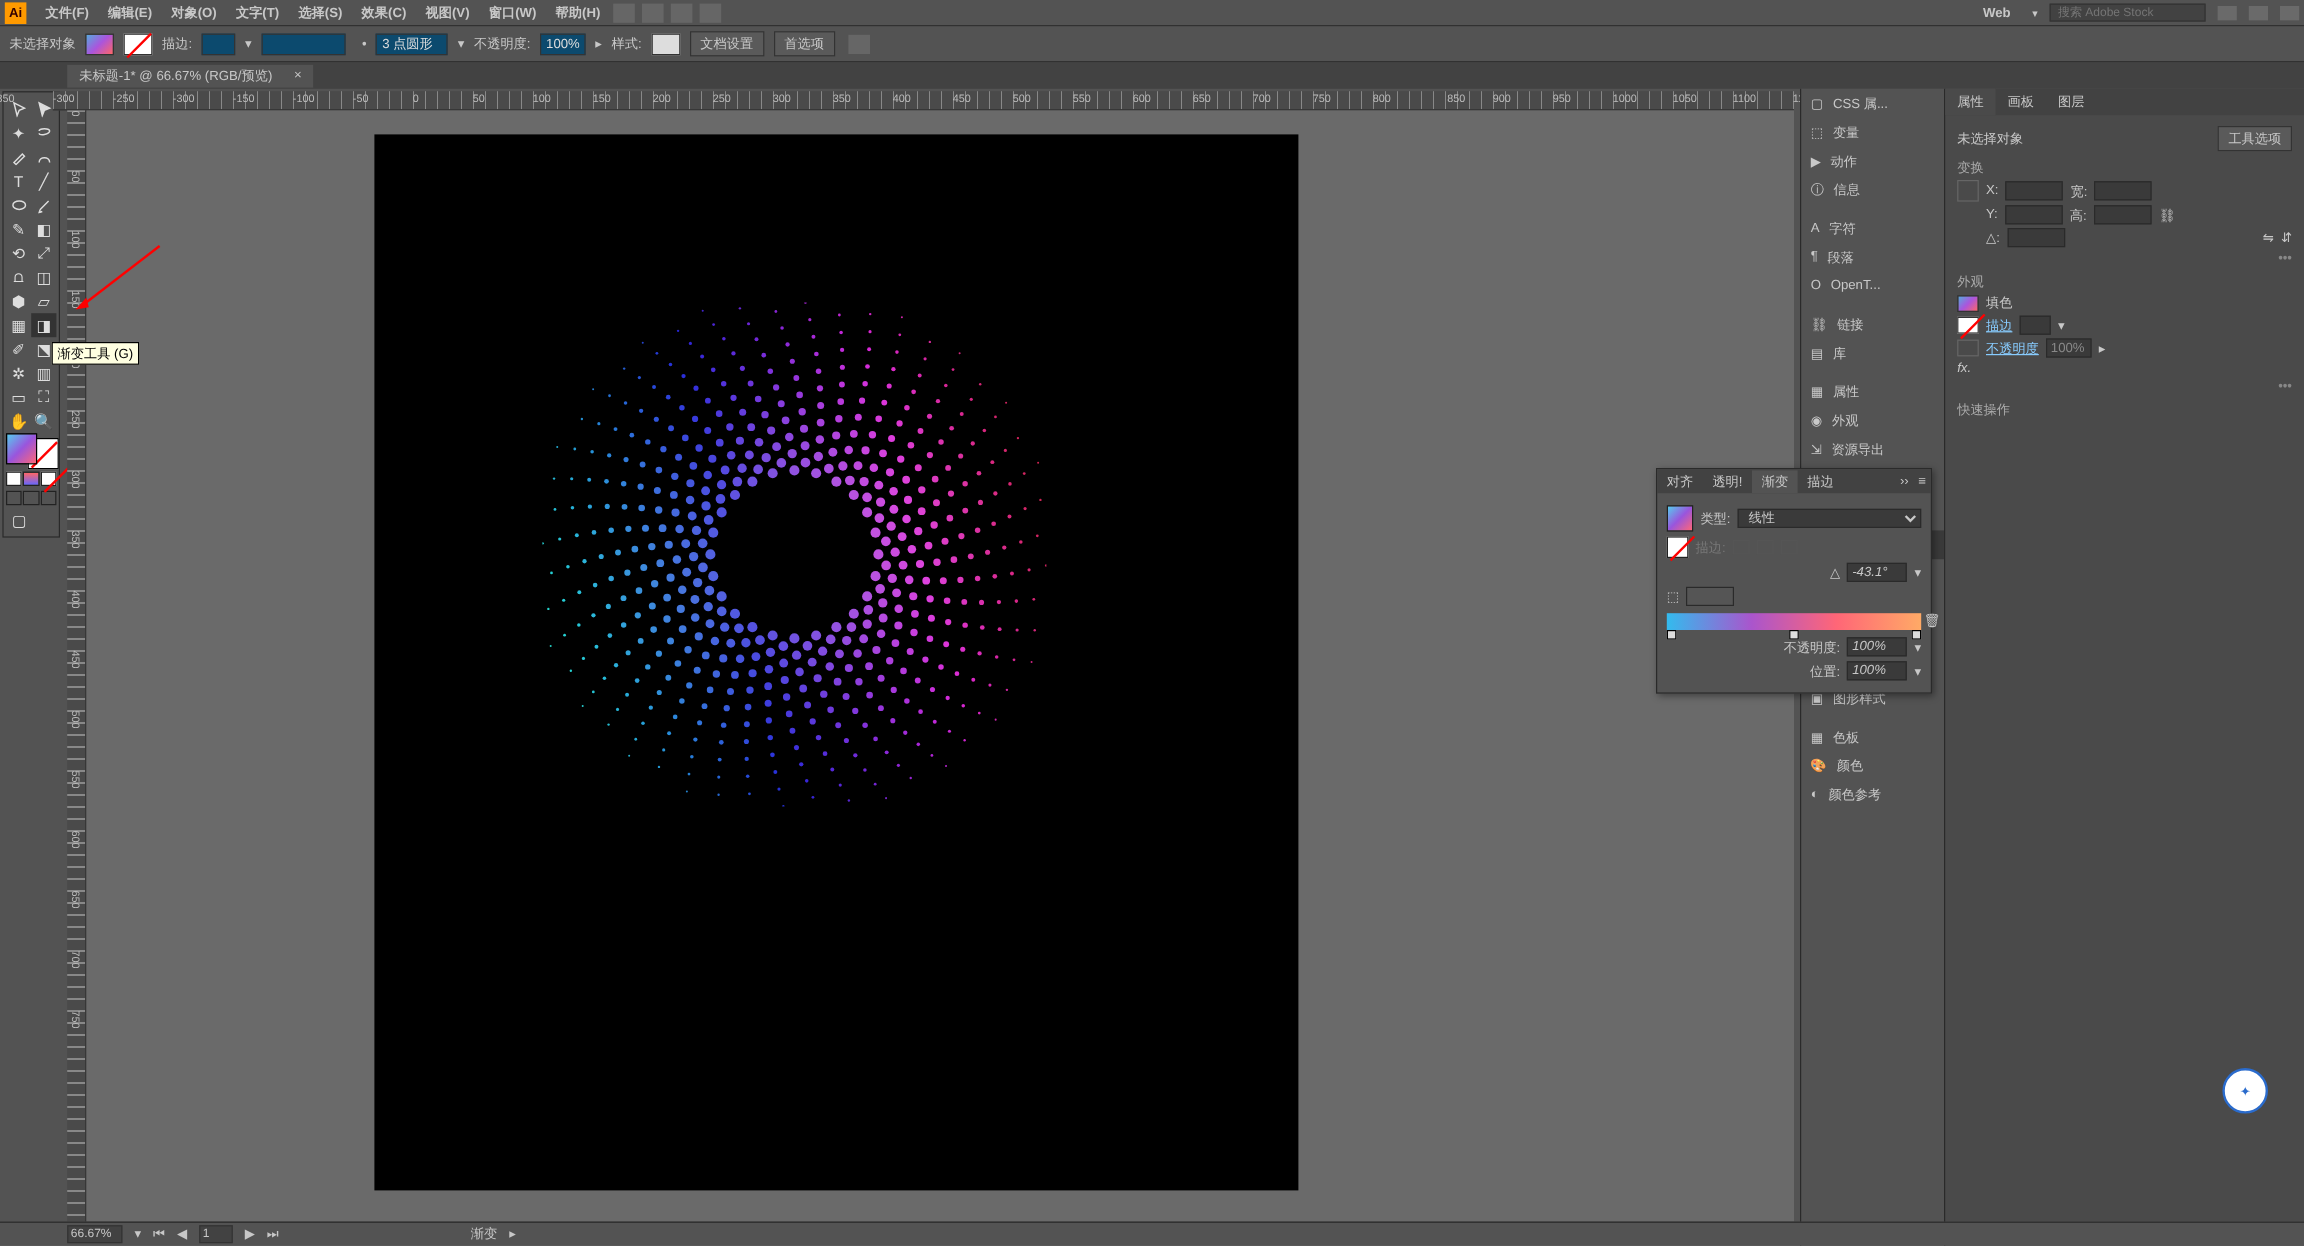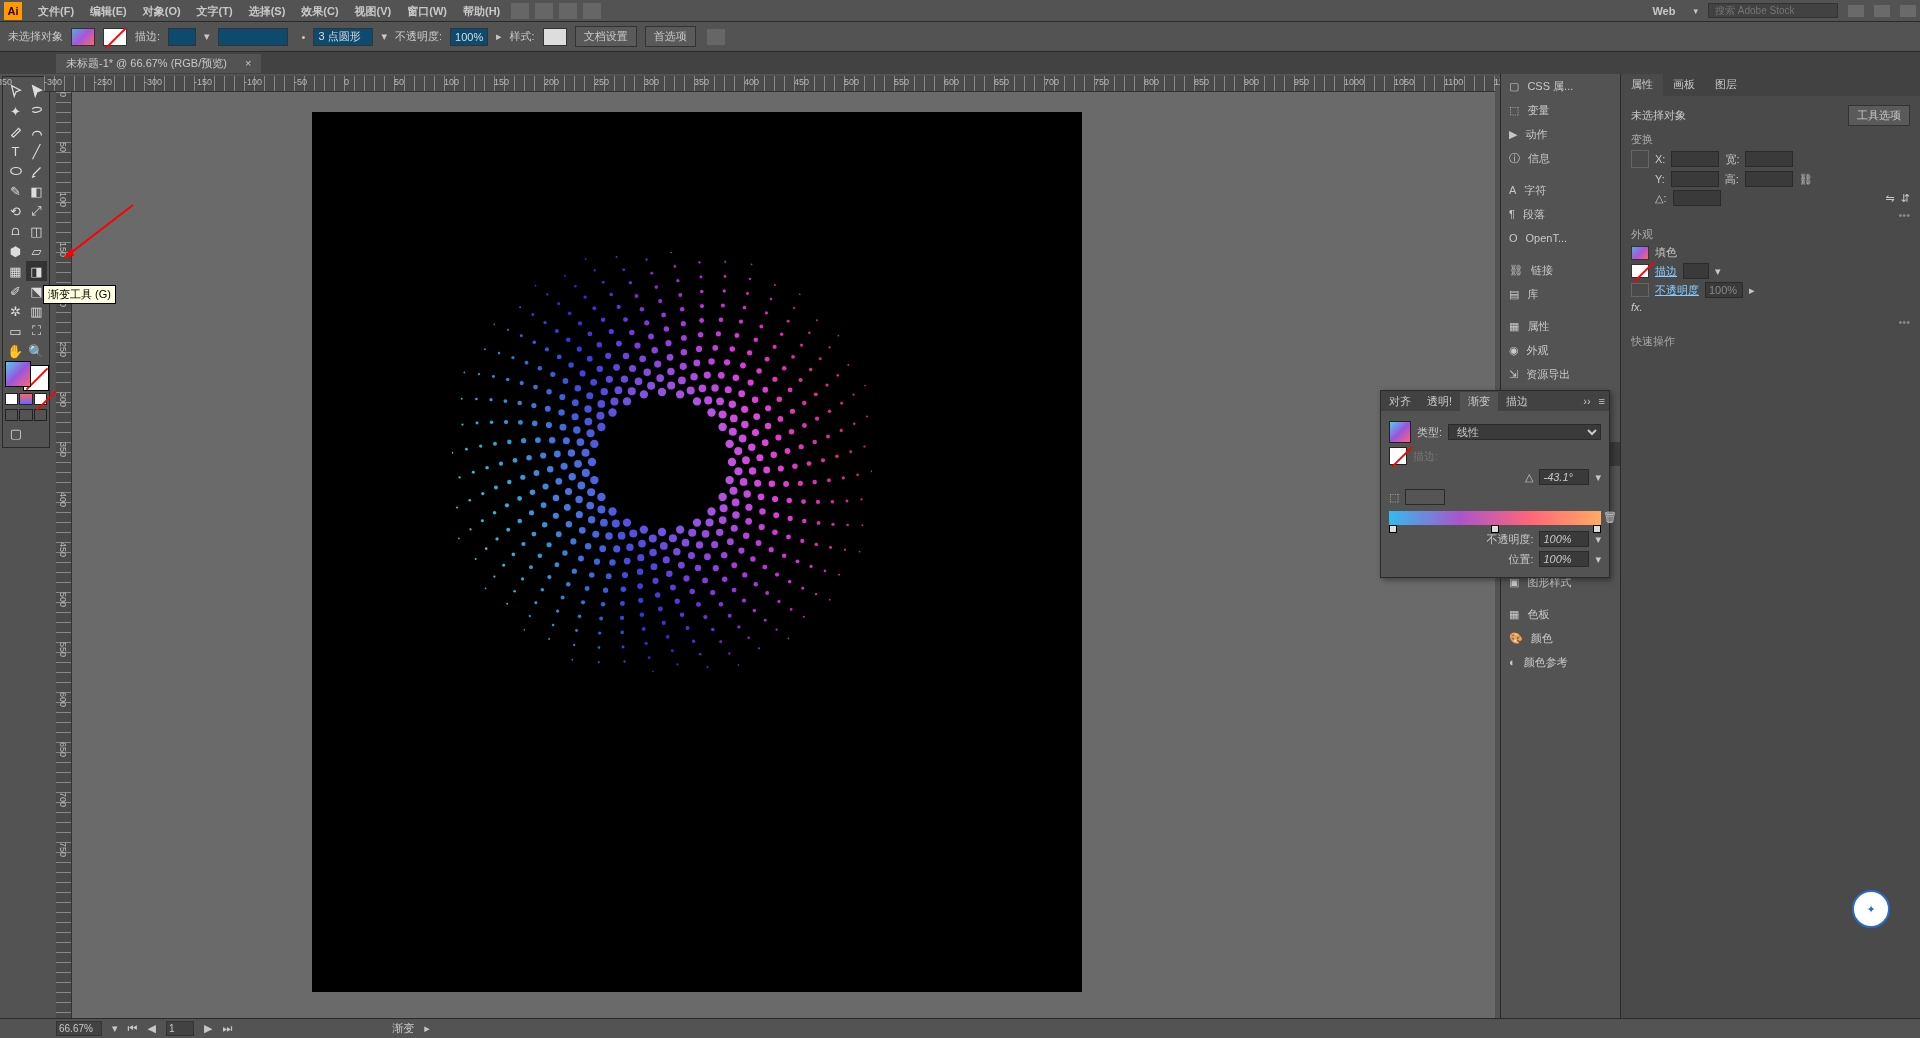--- a/index.html
+++ b/index.html
@@ -249,21 +249,21 @@
     <span style="left: 650px;">350</span>
     <span style="left: 700px;">400</span>
     <span style="left: 750px;">450</span>
     <span style="left: 800px;">500</span>
     <span style="left: 850px;">550</span>
     <span style="left: 900px;">600</span>
     <span style="left: 950px;">650</span>
     <span style="left: 1000px;">700</span>
     <span style="left: 1050px;">750</span>
     <span style="left: 1100px;">800</span>
-    <span style="left: 1150px;">850</span>
+    <span style="left: 1150px; padding-left: 12px;">850</span>
     <span style="left: 1200px;">900</span>
     <span style="left: 1250px;">950</span>
     <span style="left: 1300px;">1000</span>
     <span style="left: 1350px;">1050</span>
     <span style="left: 1400px;">1100</span>
     <span style="left: 1450px;">1150</span>
     <span style="left: 1500px;">1200</span>
     <span style="left: 1550px;">1250</span>
     <span style="left: 1600px;">1300</span>
     <span style="left: 1650px;">1350</span>

